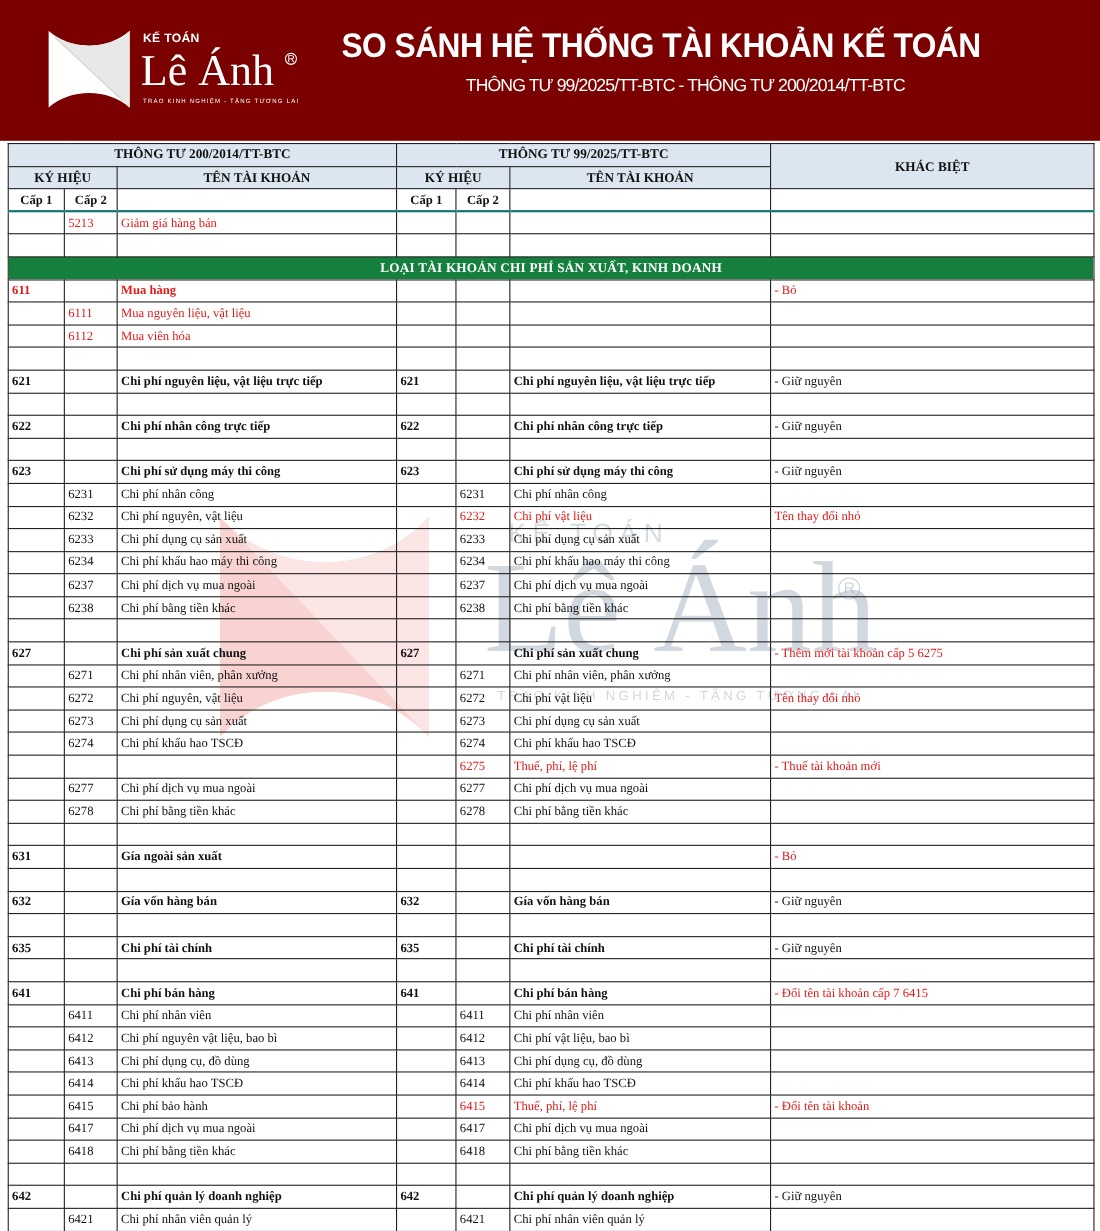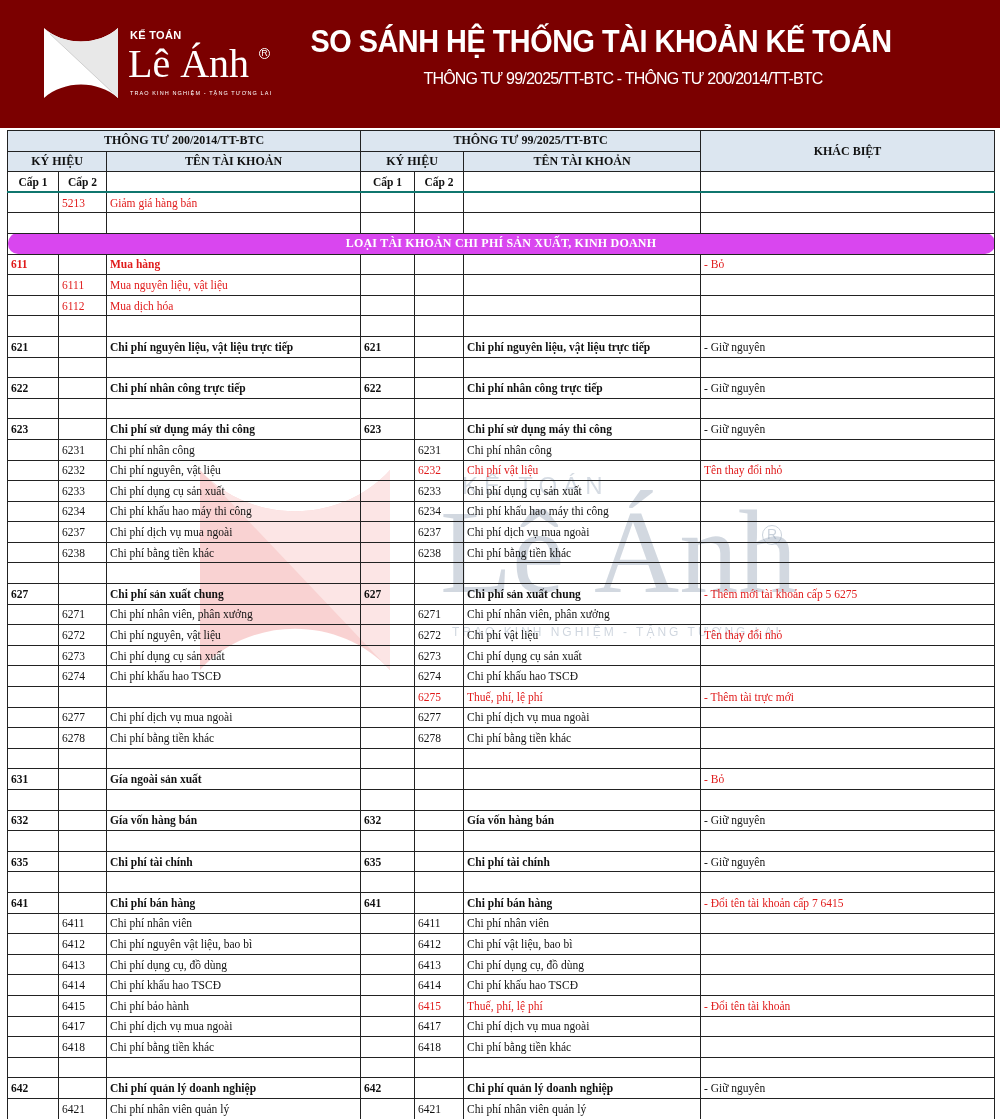--- a/index.html
+++ b/index.html
@@ -31,21 +31,21 @@
 
   .sheet { position: absolute; left: 7px; top: 130px; width: 987px; }
   table { border-collapse: collapse; table-layout: fixed; width: 987px; }
   td, th {
     border: 1px solid #222; height: 20.6px; padding: 0 3px;
     font-size: 11.5px; white-space: nowrap; overflow: hidden; vertical-align: middle;
     font-family: "Liberation Serif", serif; text-align: left; font-weight: normal;
   }
   th.h { background: #dce6f0; font-weight: bold; text-align: center; font-size: 12px; }
   .thick-bottom td { border-bottom: 2px solid #0f766e; }
-  tr.section td { background: #d946ef; color: #fff; font-weight: bold; text-align: center; font-size: 12px; letter-spacing: 0.2px; border-radius: 10px; }
+  tr.section td { background: #15803d; color: #fff; font-weight: bold; text-align: center; font-size: 12px; letter-spacing: 0.2px; }
   tr.sep-red td { border-top: 2px solid #8b0000; }
   .b { font-weight: bold; }
   .red { color: #e01b1b; margin-top: 36px; }
 
   .watermark { position: absolute; left: 200px; top: 470px; width: 600px; height: 220px; pointer-events: none; }
   .wm-mark { position: absolute; left: 0; top: 0; width: 190px; height: 200px; opacity: 0.22; }
   .wm-small { position: absolute; left: 262px; top: 2px; font-family: "Liberation Sans", sans-serif; font-size: 24px; color: #8a9bb0; opacity: 0.35; letter-spacing: 6px; }
   .wm-big { position: absolute; left: 240px; top: 18px; font-family: "Liberation Serif", serif; font-size: 118px; color: #8a9bb0; opacity: 0.38; line-height: 130px; }
   .wm-reg { position: absolute; left: 562px; top: 55px; font-family: "Liberation Sans", sans-serif; font-size: 14px; color: #8a9bb0; opacity: 0.45; border: 1.5px solid #8a9bb0; border-radius: 50%; width: 20px; height: 20px; text-align: center; line-height: 17px; }
   .wm-tag { position: absolute; left: 252px; top: 155px; font-family: "Liberation Sans", sans-serif; font-size: 12px; color: #8a9bb0; opacity: 0.4; letter-spacing: 3px; white-space: nowrap; }
@@ -149,21 +149,21 @@
           <td class="red">6111</td>
           <td class="red">Mua nguyên liệu, vật liệu</td>
           <td></td>
           <td></td>
           <td></td>
           <td></td>
         </tr>
         <tr>
           <td class="red"></td>
           <td class="red">6112</td>
-          <td class="red">Mua dịch hóa</td>
+          <td class="red">Mua viên hóa</td>
           <td></td>
           <td></td>
           <td></td>
           <td></td>
         </tr>
         <tr>
           <td></td>
           <td></td>
           <td></td>
           <td></td>
@@ -324,21 +324,21 @@
           <td>Chi phí khấu hao TSCĐ</td>
           <td></td>
         </tr>
         <tr>
           <td></td>
           <td></td>
           <td></td>
           <td></td>
           <td class="red">6275</td>
           <td class="red">Thuế, phí, lệ phí</td>
-          <td class="red">- Thêm tài trực mới</td>
+          <td class="red">- Thuế tài khoản mới</td>
         </tr>
         <tr>
           <td></td>
           <td>6277</td>
           <td>Chi phí dịch vụ mua ngoài</td>
           <td></td>
           <td>6277</td>
           <td>Chi phí dịch vụ mua ngoài</td>
           <td></td>
         </tr>

